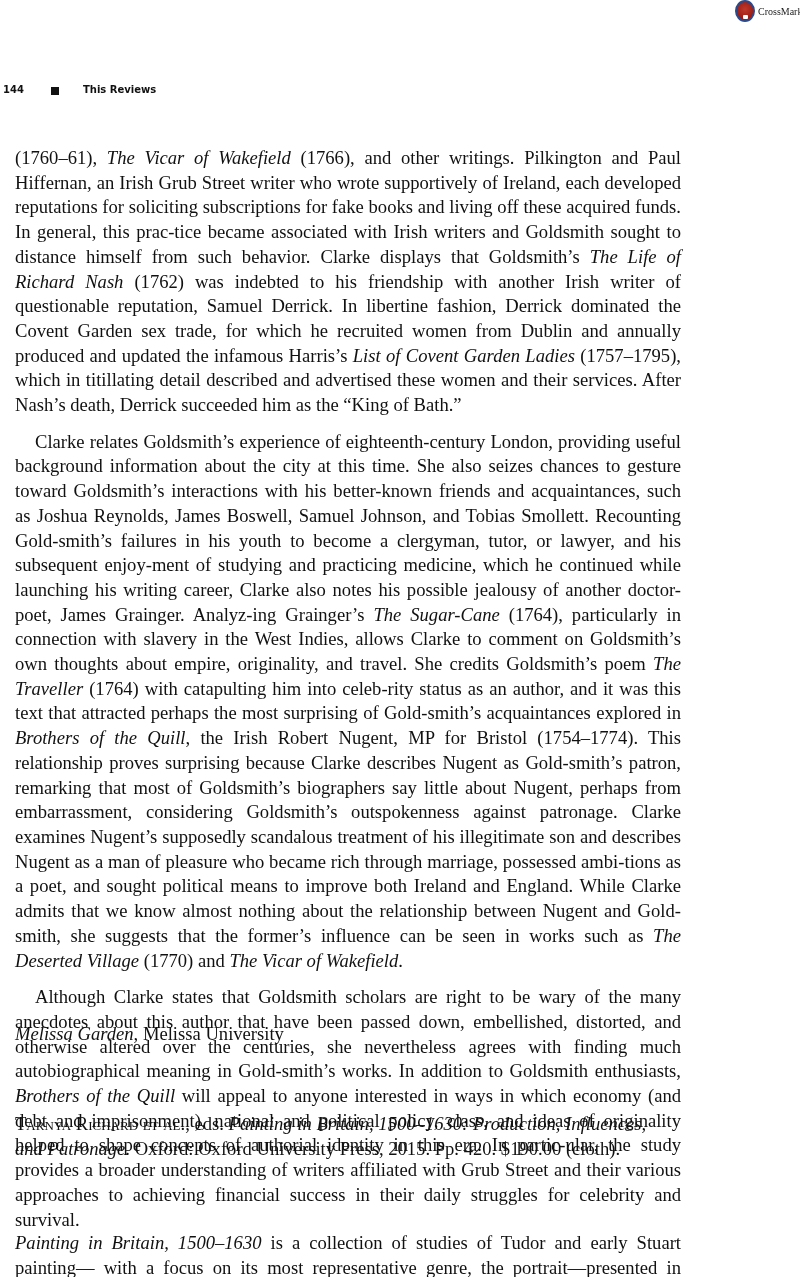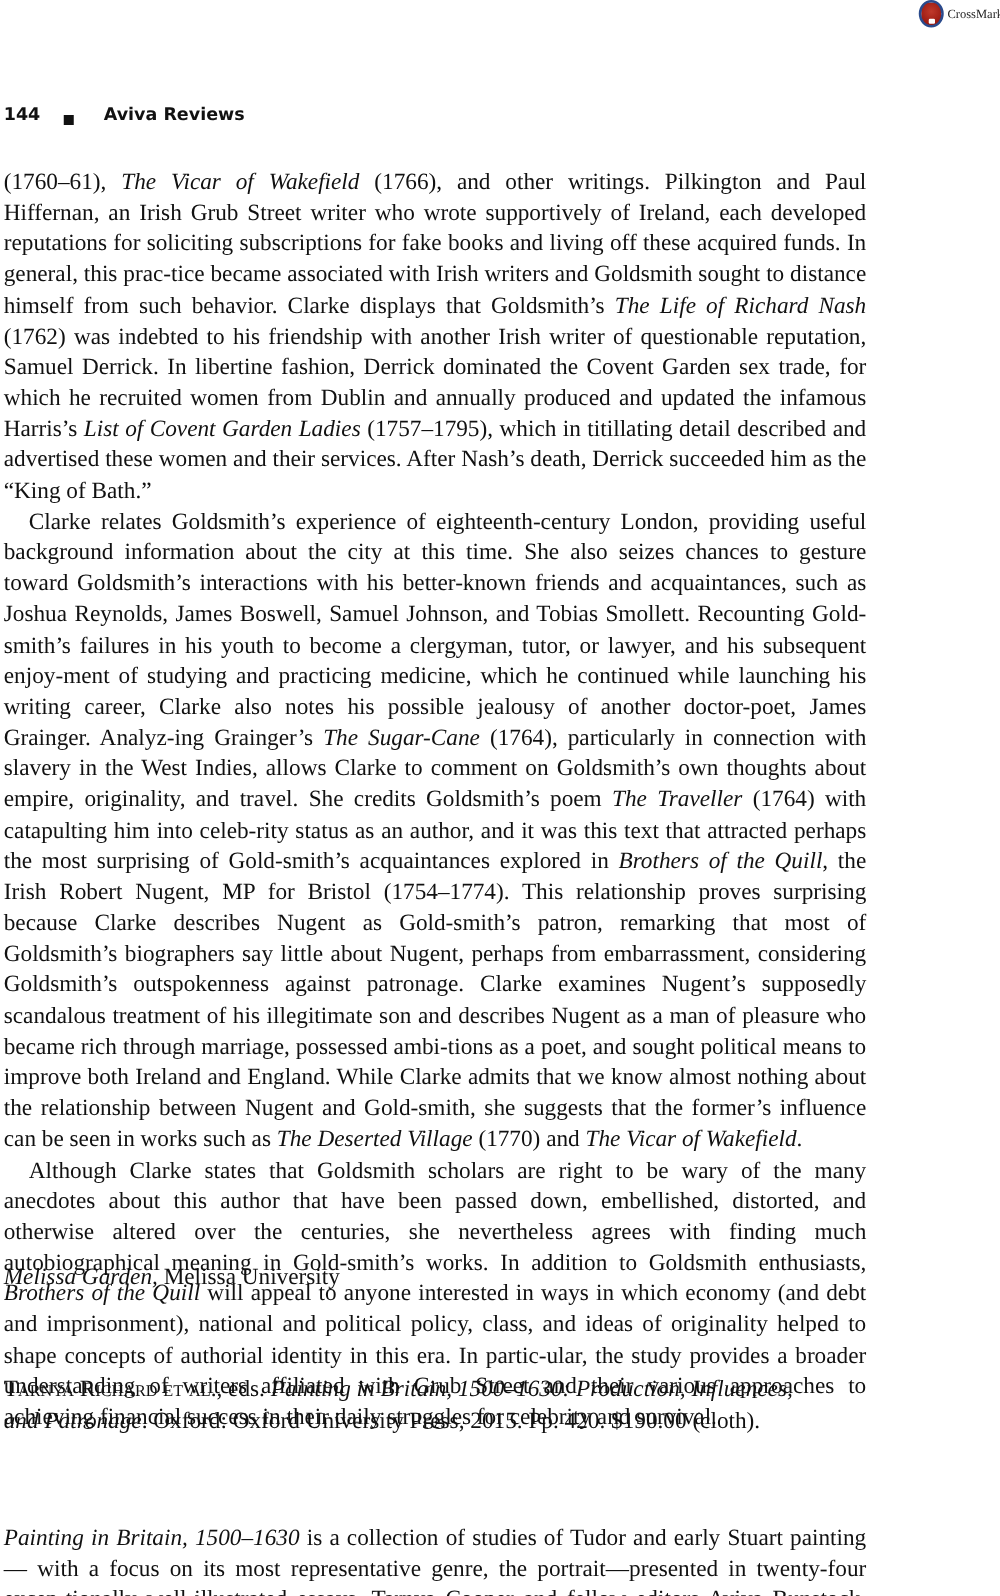--- a/index.html
+++ b/index.html
@@ -1,45 +1,45 @@
 <!DOCTYPE html>
 <html><head>
 <meta charset="utf-8">
 <style>
   html, body { margin: 0; padding: 0; background: #ffffff; }
   body { width: 800px; height: 1277px; position: relative; overflow: hidden; color: #111; }
   .crossmark { position: absolute; left: 735px; top: 0px; display: flex; align-items: center; gap: 3px; }
   .cm-badge { width: 20px; height: 22px; border-radius: 50%; border: 2px solid #2a4a8c; box-sizing: border-box; background: radial-gradient(circle at 50% 40%, #c0392b 0%, #9b1b12 70%); position: relative; }
   .cm-badge::after { content: ""; position: absolute; left: 6px; bottom: 1px; width: 5px; height: 4px; background: #fff; border-radius: 1px; }
   .cm-label { font-family: "Liberation Serif", serif; font-size: 10px; color: #222; }
-  .running-head { position: absolute; left: 3px; top: 84px; font-family: "DejaVu Sans", sans-serif; font-weight: bold; font-size: 14px; color: #111; display: flex; align-items: flex-end; }
+  .running-head { position: absolute; left: 3px; top: 84px; font-family: "DejaVu Sans", sans-serif; font-weight: bold; font-size: 10px; color: #111; display: flex; align-items: flex-end; }
   .running-head .page-num { width: 48px; }
   .running-head .sq { width: 8px; height: 8px; background: #111; margin-right: 24px; }
   .text-block { position: absolute; left: 3px; width: 690px; font-family: "Liberation Serif", serif; font-size: 18.6px; line-height: 24.7px; text-align: justify; hyphens: manual; }
-  .text-block p { margin: 0; }
+  .text-block p { margin: 12px; }
   .text-block p.indent { text-indent: 20px; }
   #body1 { top: 134px; }
   #signature { top: 1010px; }
   #citation { top: 1100px; text-align: left; }
   #body2 { top: 1219px; }
   .sc { font-variant: small-caps; }
   i { font-style: italic; }
 </style>
 </head>
 <body>
 
 <div class="crossmark">
   <span class="cm-badge"></span>
   <span class="cm-label">CrossMark</span>
 </div>
 
 <div class="running-head">
   <span class="page-num">144</span>
   <span class="sq"></span>
-  <span>Aviva Reviews</span>
+  <span>This Reviews</span>
 </div>
 
 <div class="text-block" id="body1">
   <p><span>(1760–61), </span><i>The Vicar of Wakefield</i><span> (1766), and other writings. Pilkington and Paul Hiffernan, an Irish Grub Street writer who wrote supportively of Ireland, each developed reputations for soliciting subscriptions for fake books and living off these acquired funds. In general, this prac-tice became associated with Irish writers and Goldsmith sought to distance himself from such behavior. Clarke displays that Goldsmith’s </span><i>The Life of Richard Nash</i><span> (1762) was indebted to his friendship with another Irish writer of questionable reputation, Samuel Derrick. In libertine fashion, Derrick dominated the Covent Garden sex trade, for which he recruited women from Dublin and annually produced and updated the infamous Harris’s </span><i>List of Covent Garden Ladies</i><span> (1757–1795), which in titillating detail described and advertised these women and their services. After Nash’s death, Derrick succeeded him as the “King of Bath.”</span></p>
   <p class="indent"><span>Clarke relates Goldsmith’s experience of eighteenth-century London, providing useful background information about the city at this time. She also seizes chances to gesture toward Goldsmith’s interactions with his better-known friends and acquaintances, such as Joshua Reynolds, James Boswell, Samuel Johnson, and Tobias Smollett. Recounting Gold-smith’s failures in his youth to become a clergyman, tutor, or lawyer, and his subsequent enjoy-ment of studying and practicing medicine, which he continued while launching his writing career, Clarke also notes his possible jealousy of another doctor-poet, James Grainger. Analyz-ing Grainger’s </span><i>The Sugar-Cane</i><span> (1764), particularly in connection with slavery in the West Indies, allows Clarke to comment on Goldsmith’s own thoughts about empire, originality, and travel. She credits Goldsmith’s poem </span><i>The Traveller</i><span> (1764) with catapulting him into celeb-rity status as an author, and it was this text that attracted perhaps the most surprising of Gold-smith’s acquaintances explored in </span><i>Brothers of the Quill</i><span>, the Irish Robert Nugent, MP for Bristol (1754–1774). This relationship proves surprising because Clarke describes Nugent as Gold-smith’s patron, remarking that most of Goldsmith’s biographers say little about Nugent, perhaps from embarrassment, considering Goldsmith’s outspokenness against patronage. Clarke examines Nugent’s supposedly scandalous treatment of his illegitimate son and describes Nugent as a man of pleasure who became rich through marriage, possessed ambi-tions as a poet, and sought political means to improve both Ireland and England. While Clarke admits that we know almost nothing about the relationship between Nugent and Gold-smith, she suggests that the former’s influence can be seen in works such as </span><i>The Deserted Village</i><span> (1770) and </span><i>The Vicar of Wakefield</i><span>.</span></p>
   <p class="indent"><span>Although Clarke states that Goldsmith scholars are right to be wary of the many anecdotes about this author that have been passed down, embellished, distorted, and otherwise altered over the centuries, she nevertheless agrees with finding much autobiographical meaning in Gold-smith’s works. In addition to Goldsmith enthusiasts, </span><i>Brothers of the Quill</i><span> will appeal to anyone interested in ways in which economy (and debt and imprisonment), national and political policy, class, and ideas of originality helped to shape concepts of authorial identity in this era. In partic-ular, the study provides a broader understanding of writers affiliated with Grub Street and their various approaches to achieving financial success in their daily struggles for celebrity and survival.</span></p>
 </div>
 
 <div class="text-block" id="signature">
   <p><i>Melissa Garden,</i><span> Melissa University</span></p>

